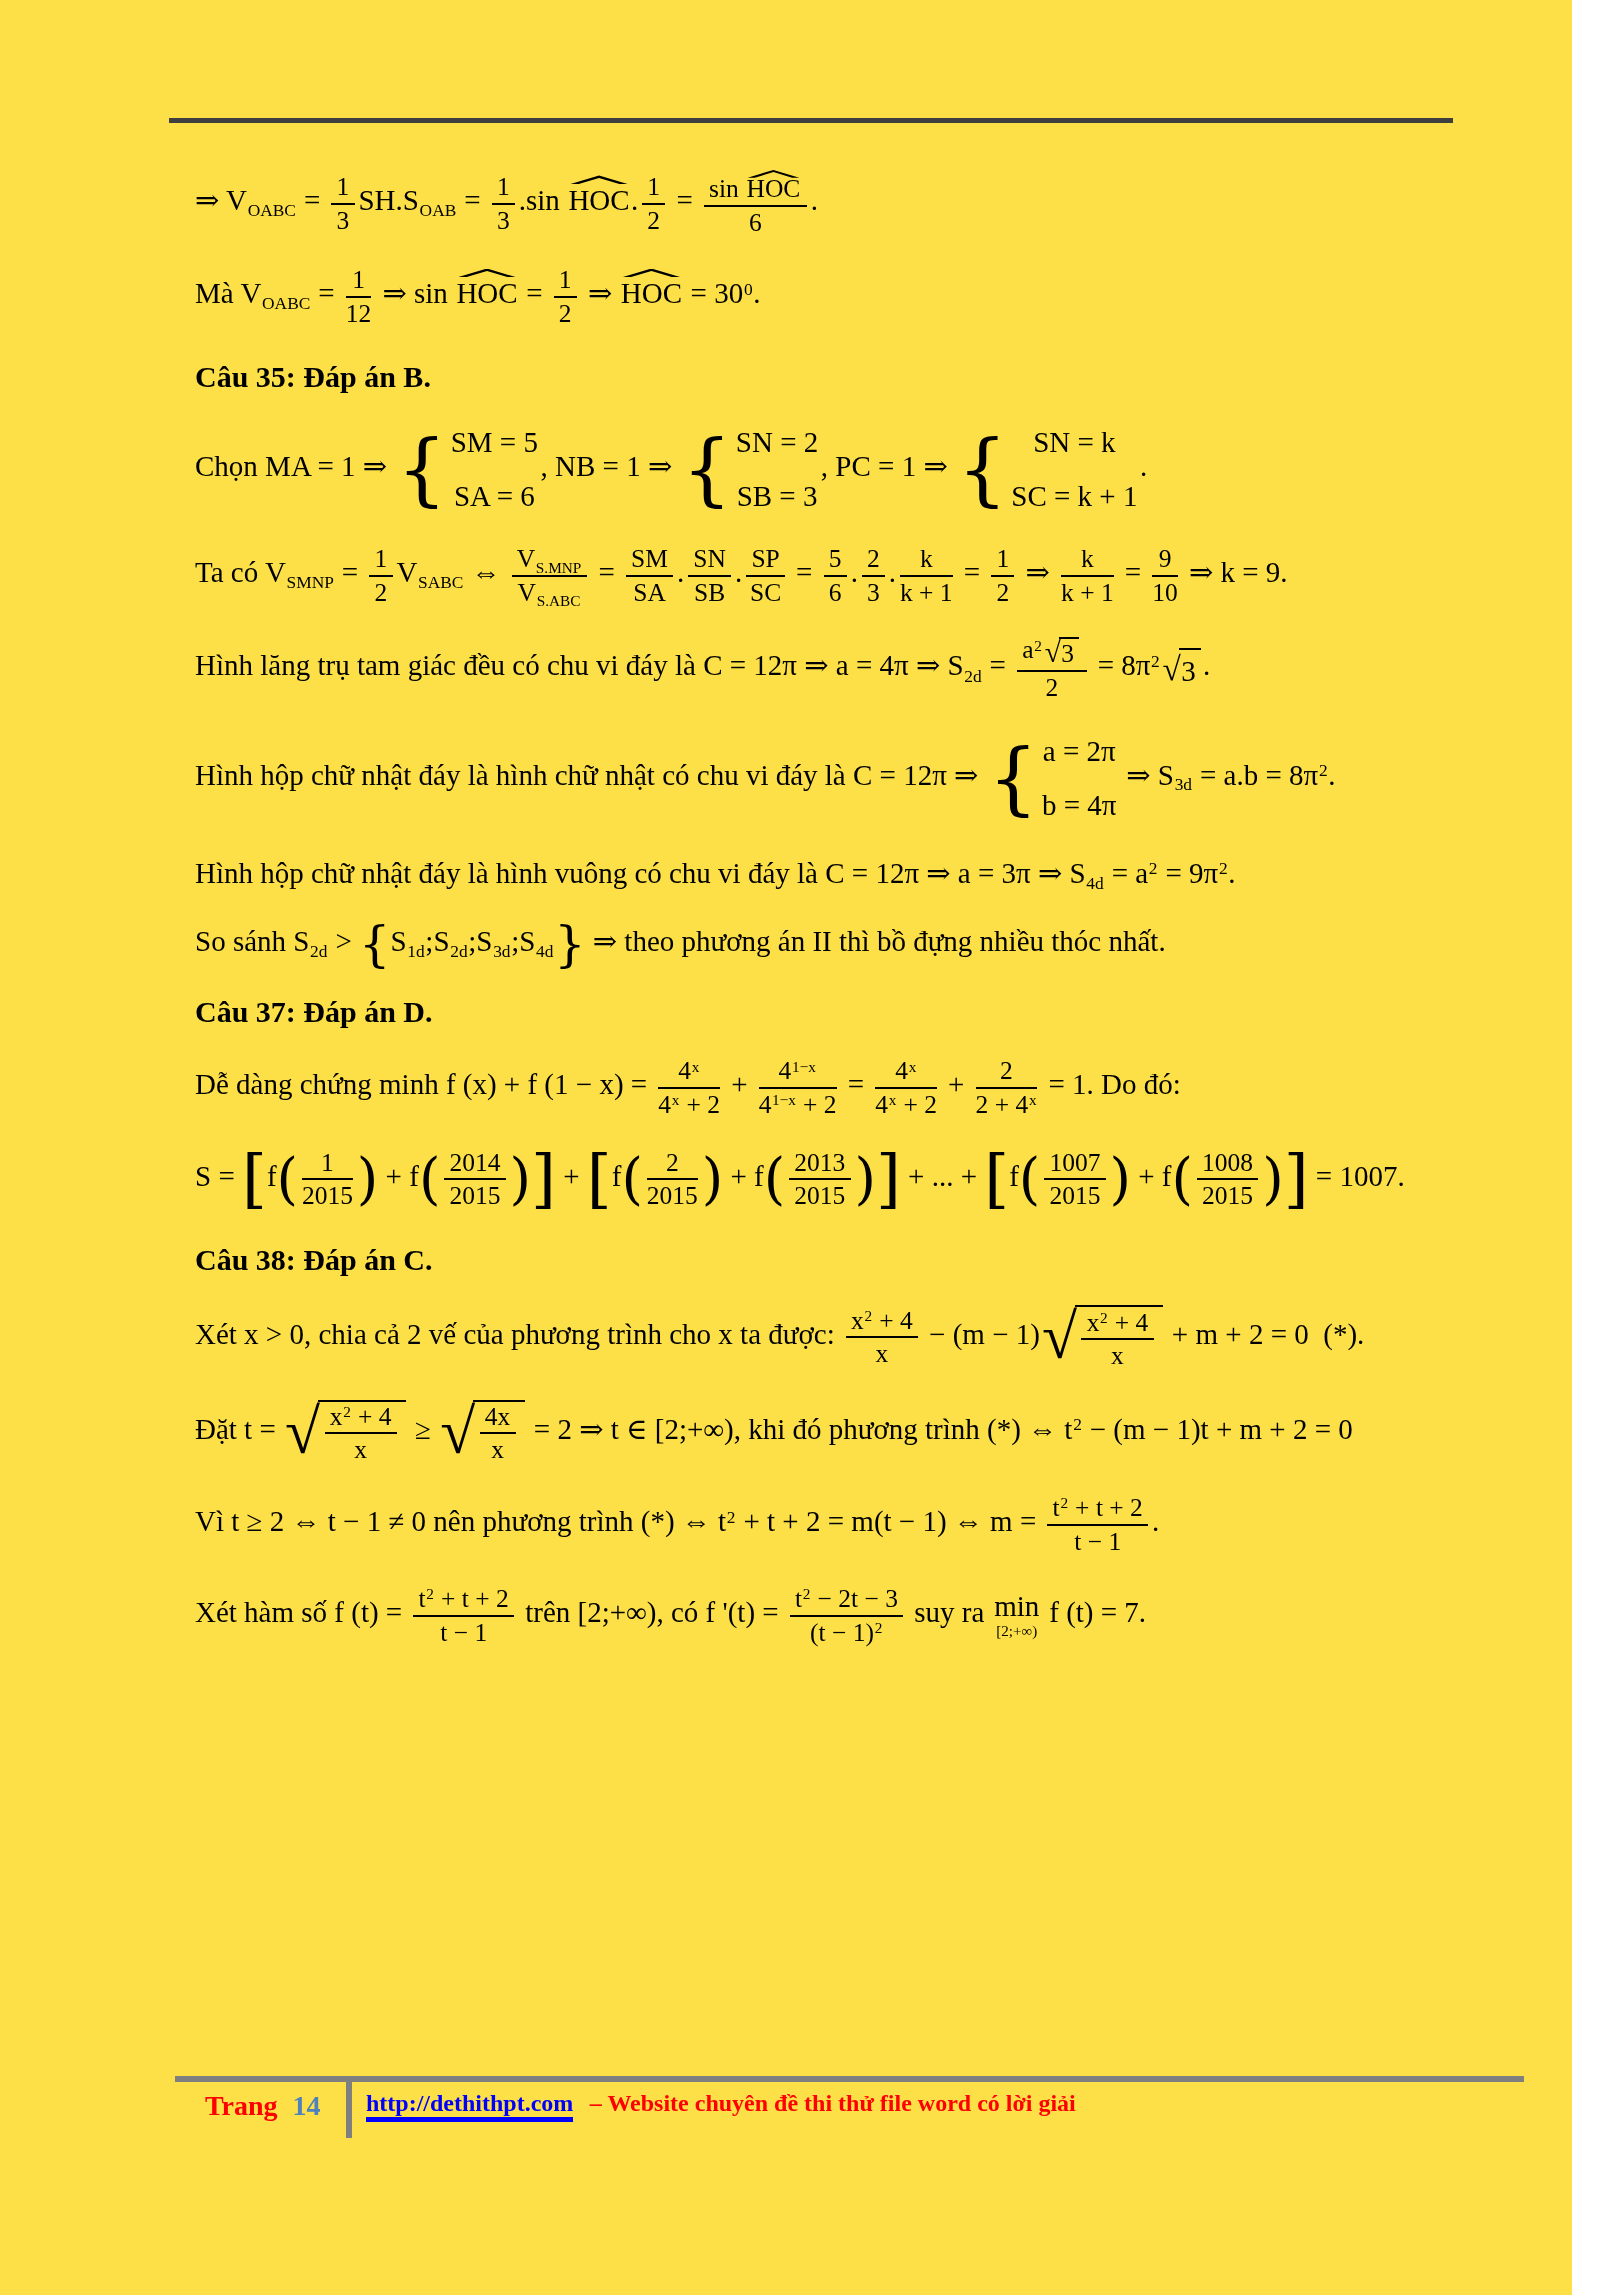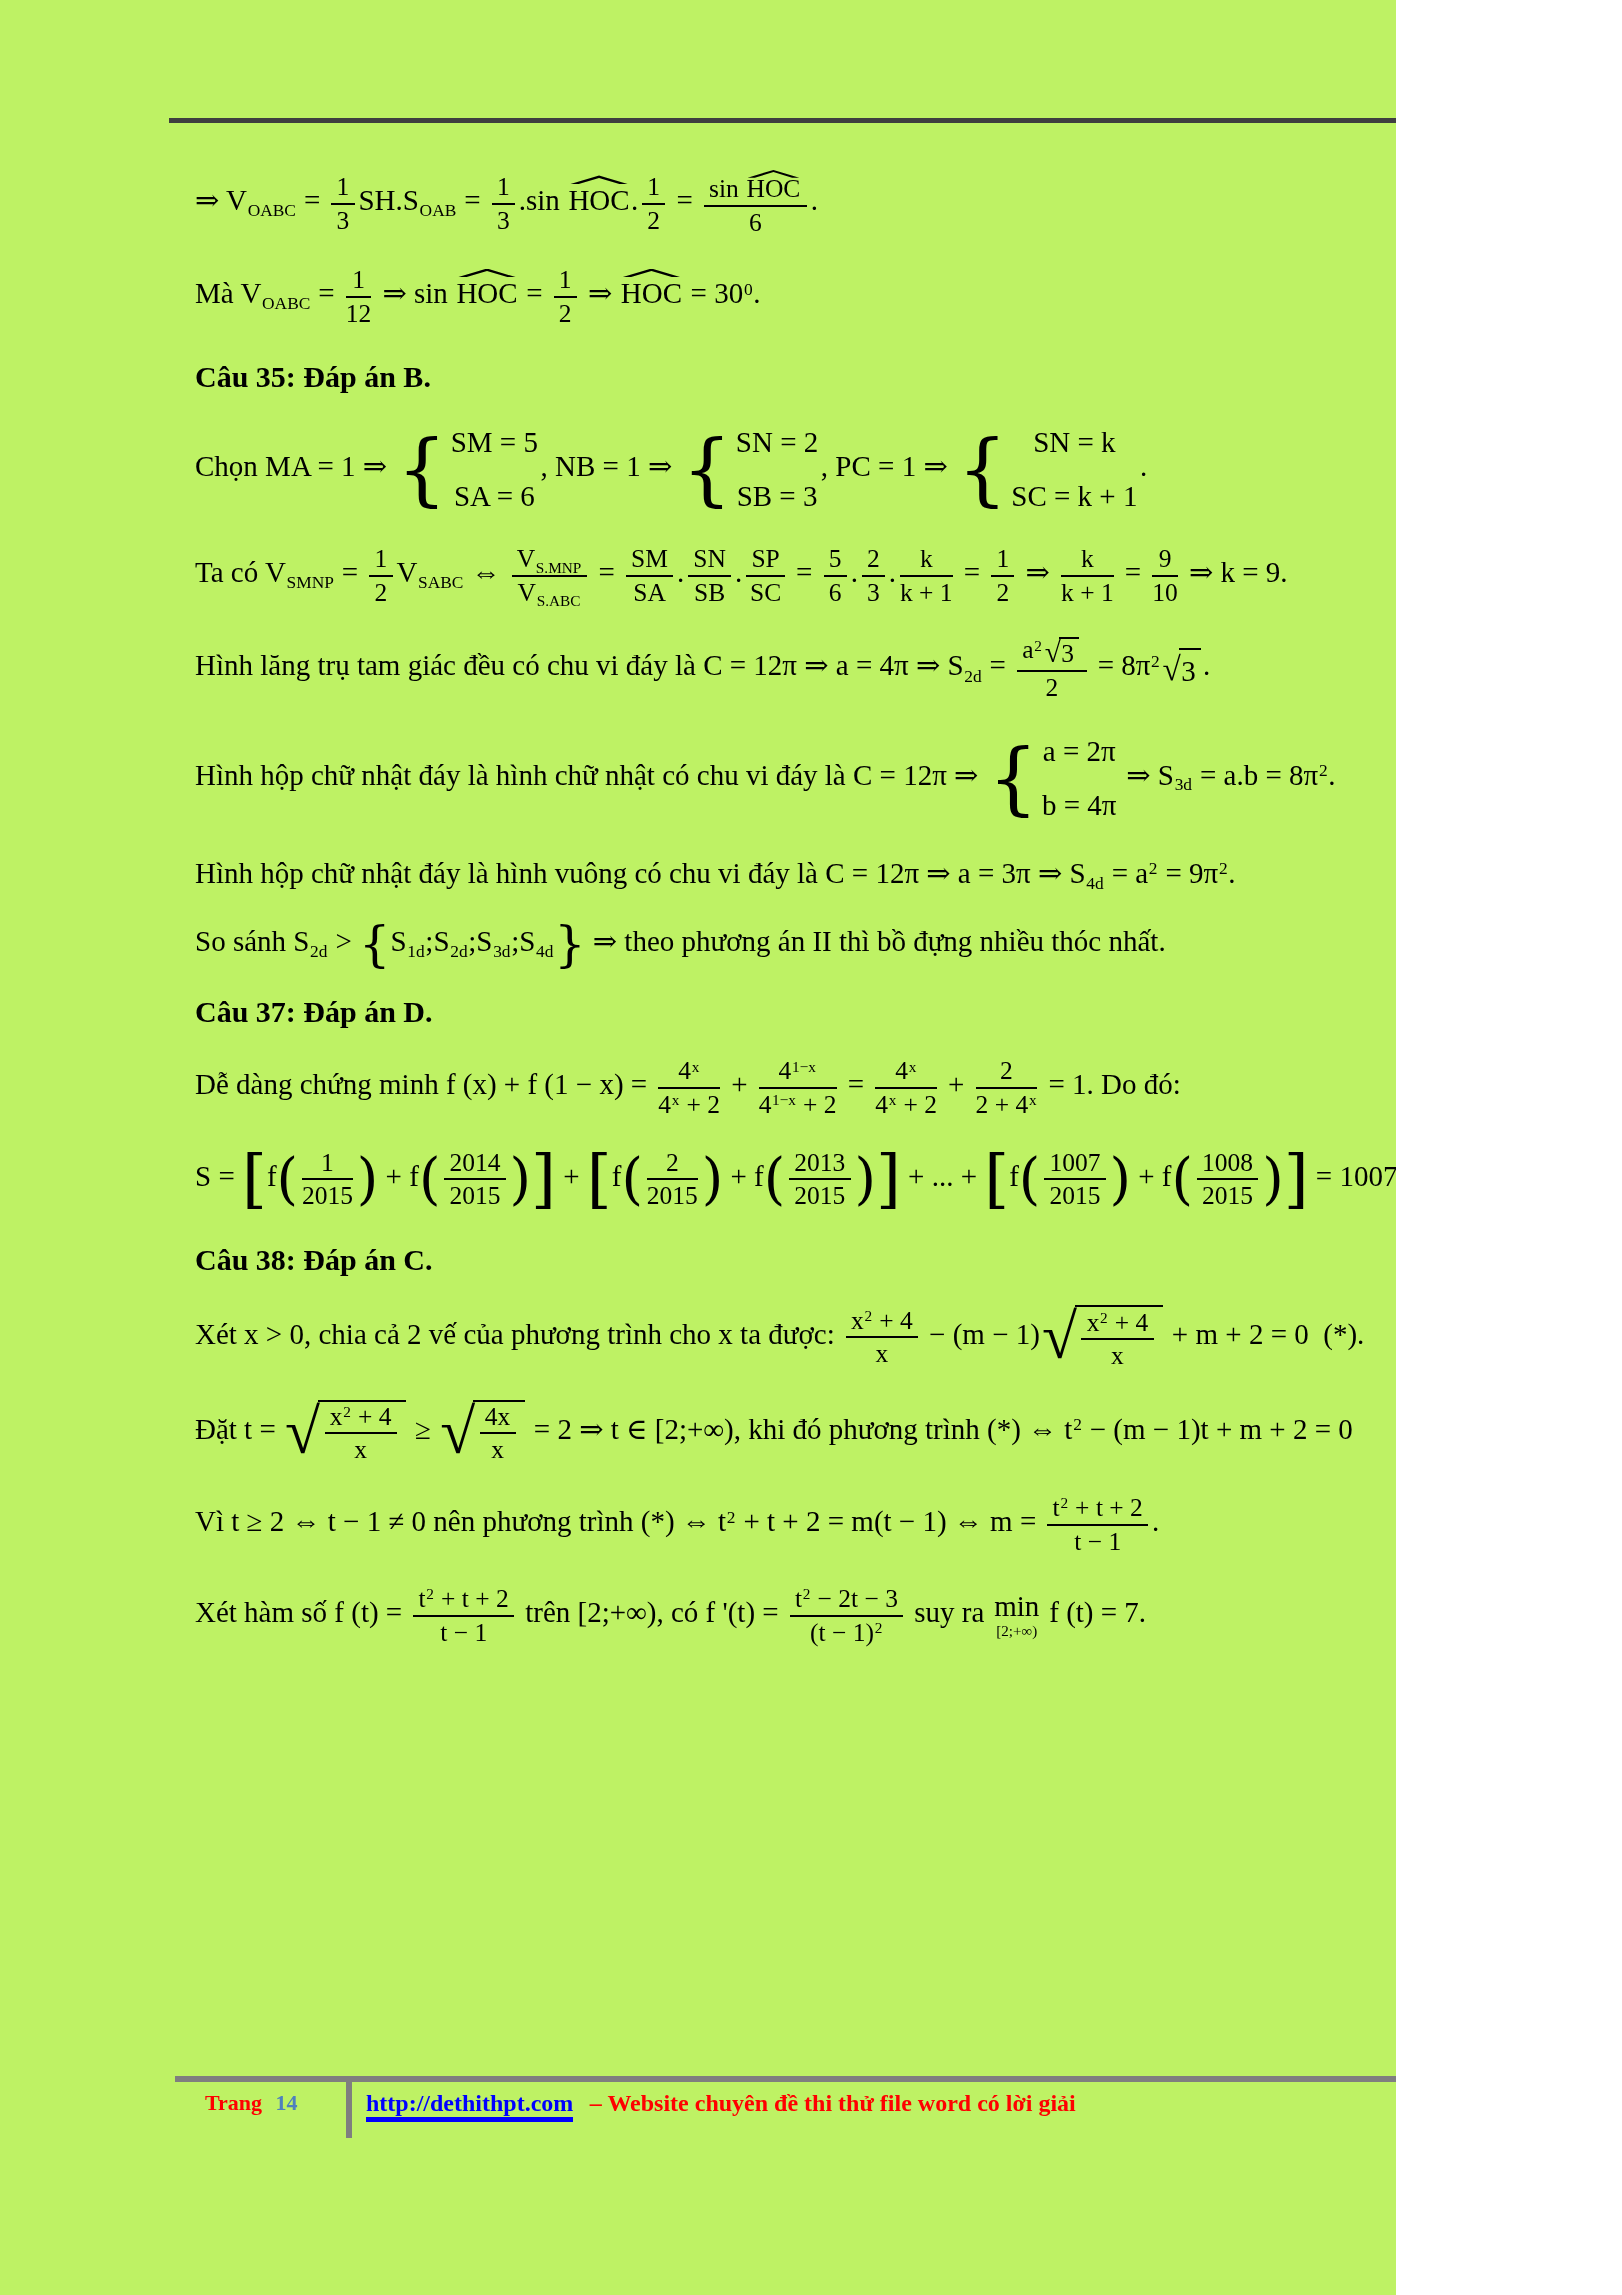--- a/index.html
+++ b/index.html
@@ -1,17 +1,17 @@
 <!DOCTYPE html>
 <html style="font-size:10.5px"><head>
 <meta charset="utf-8">
 <style>
   html,body{margin:0;padding:0;background:#ffffff;}
   .page{
-    position:relative; width:1396px; height:2295px; background:#bef264;
+    position:relative; width:1572px; height:2295px; background:#fde047;
     font-family:"Liberation Serif","DejaVu Serif",serif; color:#000000; overflow:hidden;
   }
   .top-rule{position:absolute; left:169px; top:118px; width:1284px; height:4.6px; background:#3f3f3f;}
   .content{position:absolute; left:195px; top:171px; width:1302px; font-size:29px; line-height:1.32;}
   .line{margin-bottom:30px;}
   .line.header{font-weight:700; font-size:30px; margin-top:2.6px; margin-bottom:26px;}
   .mtxt{white-space:pre-wrap;}
   
   .mfrac{display:inline-block; vertical-align:middle; text-align:center; font-size:0.88em; line-height:1.08; margin:0 3.9px;}
   .mfrac>.num{display:block; padding:0 5.2px 2px; border-bottom:2px solid #000;}
@@ -32,21 +32,21 @@
   
   .msqrt{display:inline-flex; align-items:center; vertical-align:middle; margin:0 2px;}
   .msqrt>.rsign{line-height:0.72; margin-right:-2px;}
   .msqrt>.rad{border-top:2px solid #000; padding:1.3px 5.2px 0 2.6px;}
   
   .munder{display:inline-flex; flex-direction:column; align-items:center; vertical-align:middle; line-height:1; margin:0 2.6px;}
   .munder>.ub{font-size:0.52em; margin-top:3.3px;}
   
   .footer-bar{position:absolute; left:175px; top:2076px; width:1349px; height:5.9px; background:#7f7f7f;}
   .footer-vline{position:absolute; left:346px; top:2082px; width:5.9px; height:56px; background:#7f7f7f;}
-  .footer-left{position:absolute; left:205px; top:2090px; font-size:22px; font-weight:700; white-space:nowrap;}
+  .footer-left{position:absolute; left:205px; top:2090px; font-size:28px; font-weight:700; white-space:nowrap;}
   .footer-left .f-red{color:#ff0000;}
   .footer-left .f-num{color:#4f81bd; margin-left:7.9px;}
   .footer-right{position:absolute; left:366px; top:2090px; font-size:24px; font-weight:700; white-space:nowrap;}
   .f-link{color:#0000ff; text-decoration:none; border-bottom:5.9px solid #0000ff; padding-bottom:0.7px; cursor:pointer;}
   .f-tag{color:#ff0000; margin-left:10.5px;}
 </style>
 </head>
 <body>
 
 <div class="page">

